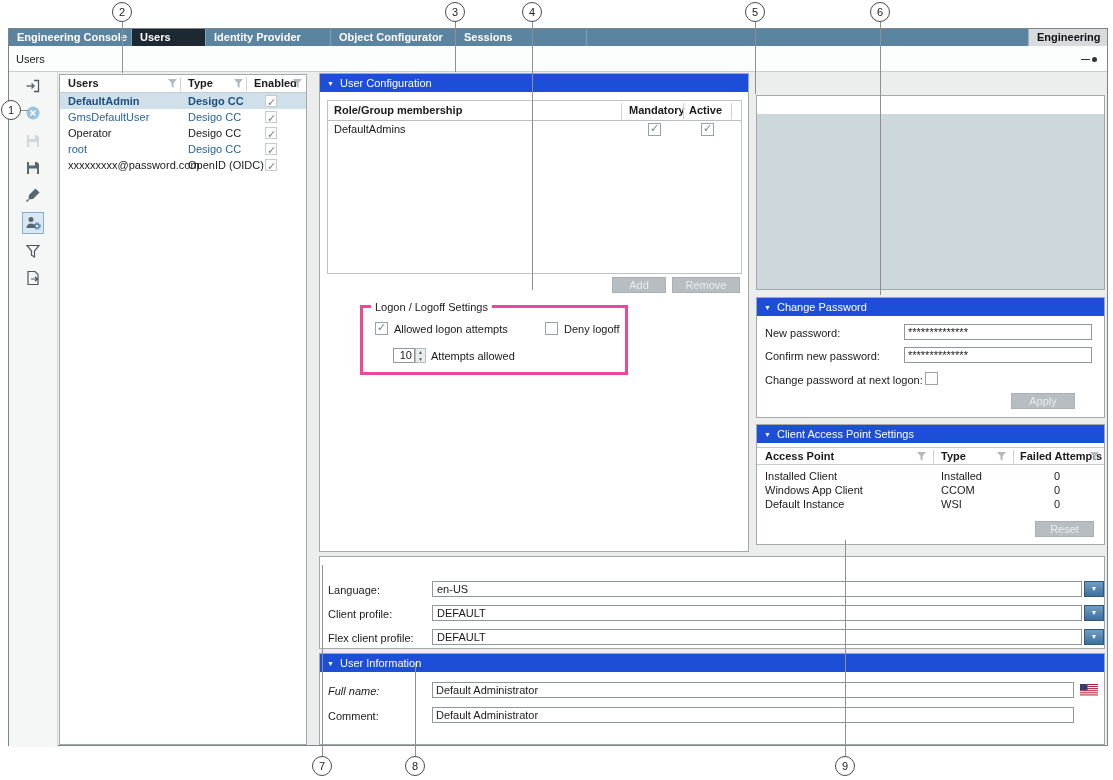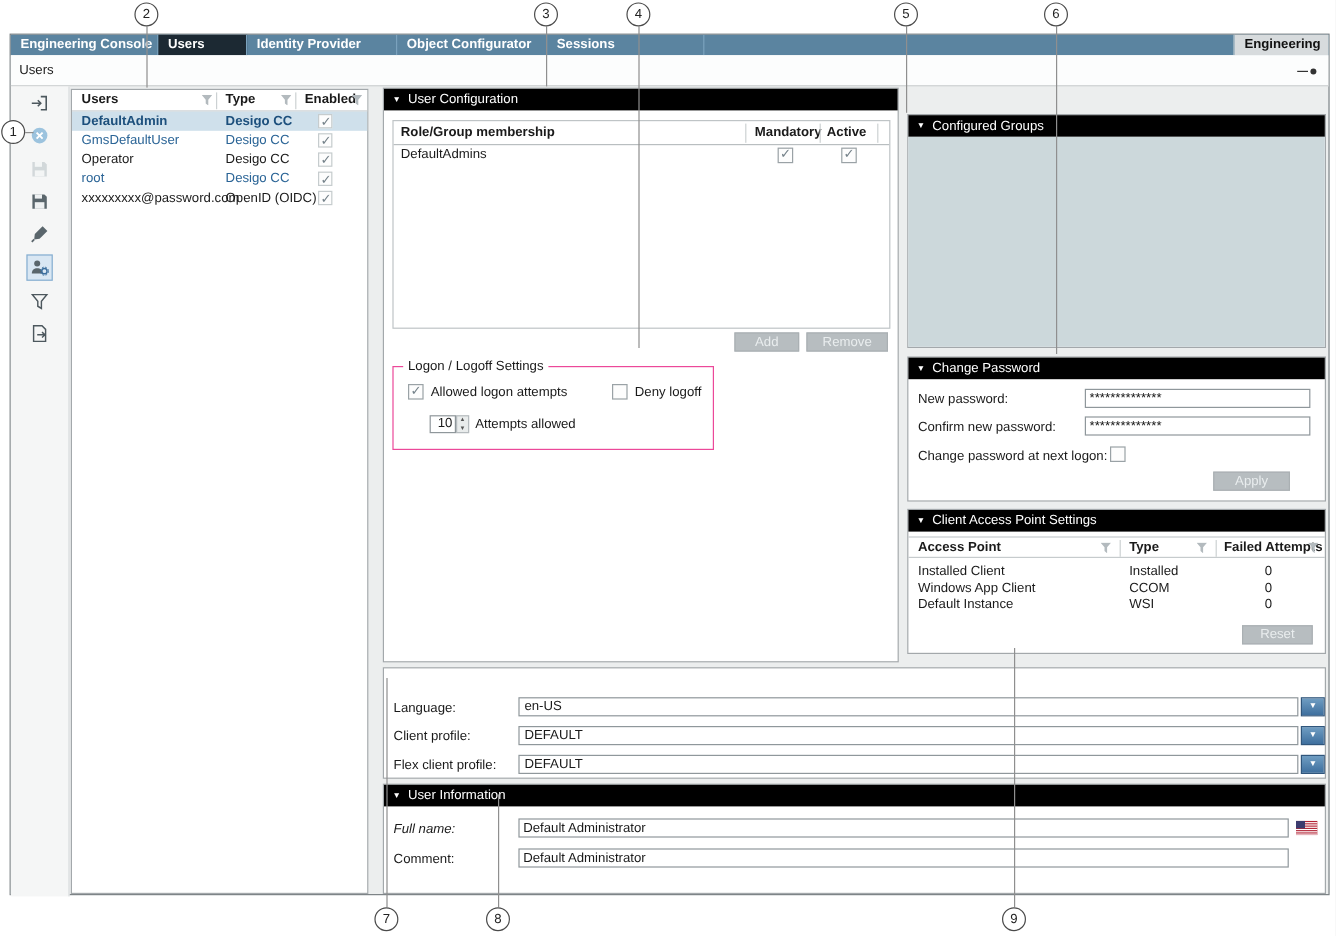--- a/index.html
+++ b/index.html
@@ -42,35 +42,35 @@
   .btn-dis { position:absolute; background:#b7bdc0; border:1px solid #aab0b3; color:#e9edee; font-size:11px; text-align:center; line-height:14px; height:16px; }
   .cb { position:absolute; width:13px; height:13px; border:1px solid #9aa2a6; background:#fdfdfd; }
   .cb.lite { border-color:#c6ccce; width:12px; height:12px; }
   .cb.checked::after { content:"✓"; position:absolute; left:1px; top:-2px; font-size:11px; color:#75828a; }
   .funnel { position:absolute; width:9px; height:9px; background:#b3babe;
             clip-path:polygon(0 0,100% 0,62% 45%,62% 100%,38% 80%,38% 45%); }
   .vline { position:absolute; width:1px; background:#ccd1d3; }
 
   
   .panel { position:absolute; background:#fff; border:1px solid #a3a8ab; }
-  .phdr { position:absolute; left:0; right:0; top:0; height:18px; background:#000000; color:#fff; line-height:18px; padding-left:7px; font-size:11px; }
+  .phdr { position:absolute; left:0; right:0; top:0; height:18px; background:#1d4ed8; color:#fff; line-height:18px; padding-left:7px; font-size:11px; }
   .tri { display:inline-block; margin-right:6px; font-size:7px; vertical-align:1px; }
   .tri::before { content:"▼"; }
 
   
   .users-hdr { position:absolute; left:0; right:0; top:0; height:18px; background:#fff; border-bottom:1px solid #c6cbcd; }
   .urow { position:absolute; left:0; right:0; height:16px; line-height:16px; }
   .urow.sel { background:#cfe0eb; }
 
   .combo { position:absolute; height:16px; border:1px solid #8f979b; background:#fff; line-height:14px; padding:0 4px; }
   .dropbtn { position:absolute; width:20px; height:16px; background:linear-gradient(#6f9dc2,#3e6f9e); border:1px solid #30567c;
              color:#fff; text-align:center; line-height:14px; font-size:7px; }
   .dropbtn::before { content:"▼"; }
 
-  .groupbox { position:absolute; border:1px solid #ec4899; }
+  .groupbox { position:absolute; border:3px solid #ec4899;margin-left:33px; }
   .legend { position:absolute; top:-7px; left:8px; background:#fff; padding:0 4px; white-space:nowrap; }
   .spinbox { position:absolute; width:22px; height:15px; border:1px solid #8f979b; background:#fff; text-align:right; padding-right:2px; line-height:13px; }
   .spinners { position:absolute; width:11px; height:15px; border:1px solid #b5bbbe; background:#e9ecec; font-size:5px; color:#555; text-align:center; }
   .spinners .up, .spinners .dn { display:block; height:7px; line-height:7px; }
   .spinners .up::before { content:"▲"; }
   .spinners .dn::before { content:"▼"; }
 </style>
 </head>
 <body>
 
@@ -216,23 +216,20 @@
       <span class="spinbox" style="left:30px; top:40px;">10</span>
       <span class="spinners" style="left:52px; top:40px;">
           <span class="up"></span>
           <span class="dn"></span>
         </span>
       <span class="lbl" style="left:68px; top:42px;">Attempts allowed</span>
     </div>
   </div>
 
   <div class="panel" style="left:747px; top:66px; width:349px; height:195px;">
-    <div class="phdr">
-      <span class="tri"></span><span>Configured Groups</span>
-    </div>
     <div style="position:absolute; left:0; right:0; top:18px; bottom:0; background:#ccd8db;"></div>
   </div>
 
   <div class="panel" style="left:747px; top:268px; width:349px; height:121px;">
     <div class="phdr">
       <span class="tri"></span><span>Change Password</span>
     </div>
     <span class="lbl" style="left:8px; top:29px;">New password:</span>
     <input class="inp" style="left: 147px; top: 26px; width: 188px;" type="text" value="**************">
     <span class="lbl" style="left:8px; top:52px;">Confirm new password:</span>

